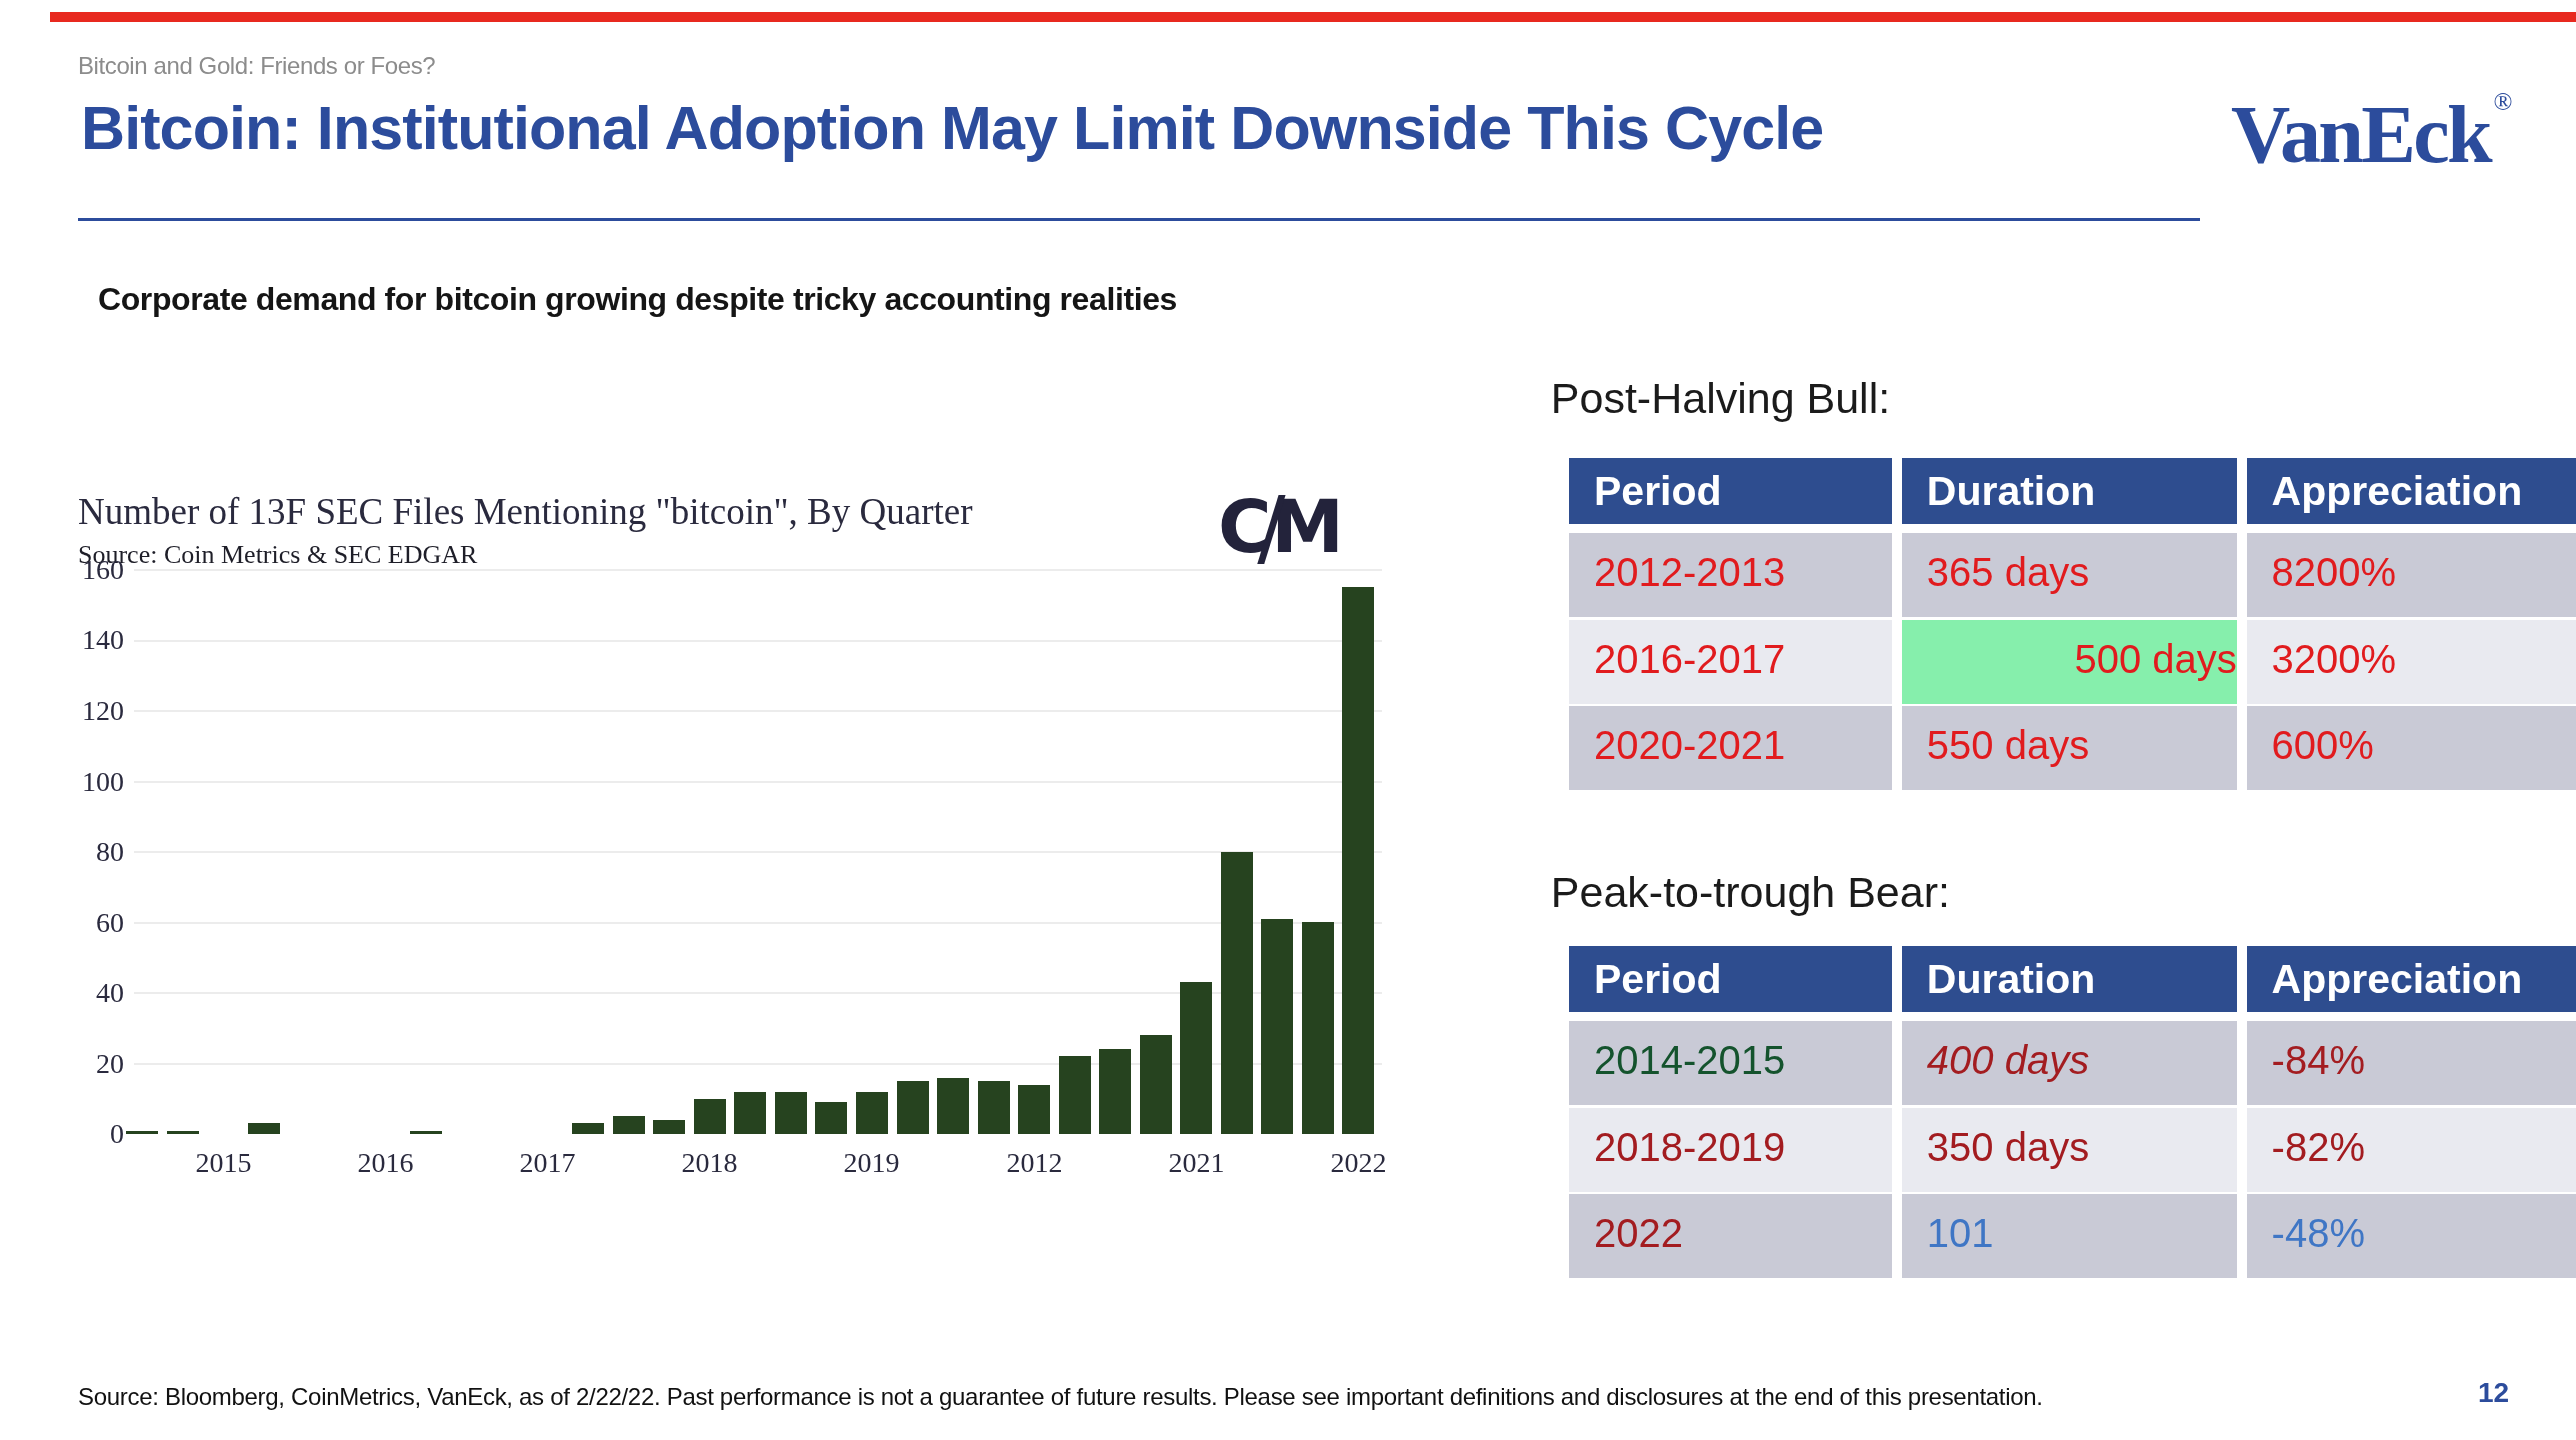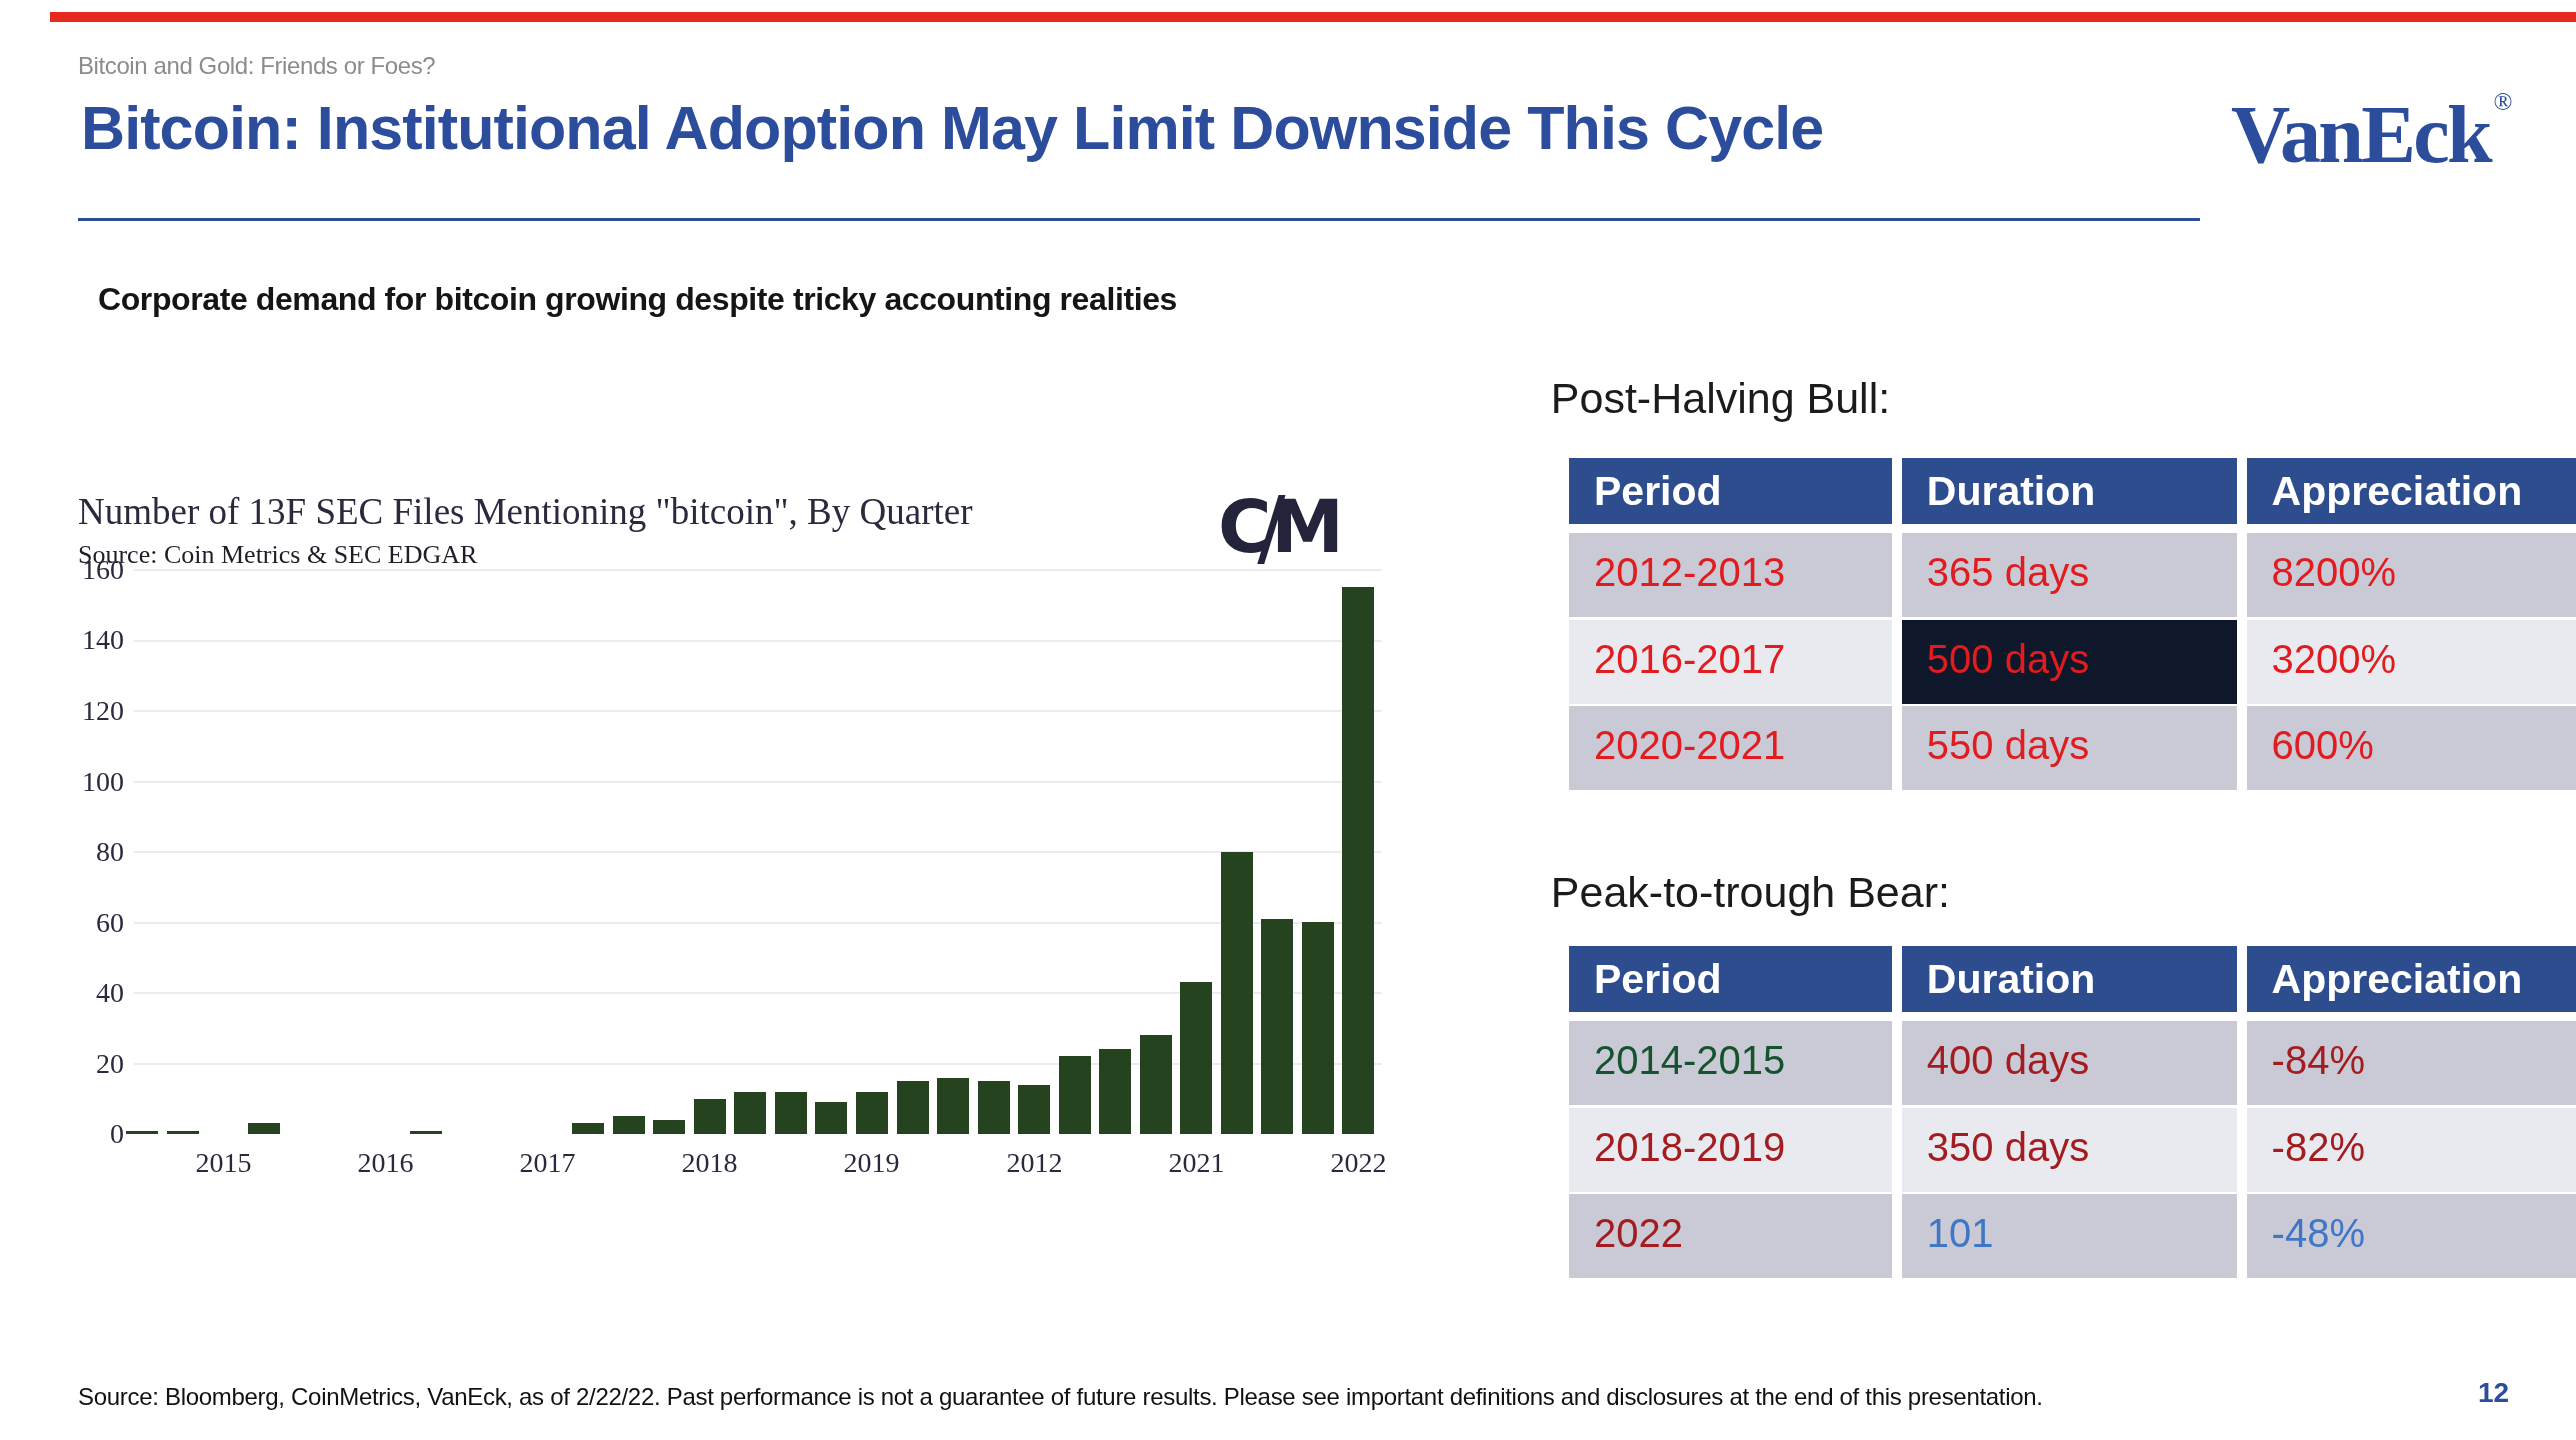--- a/index.html
+++ b/index.html
@@ -126,42 +126,42 @@
         <div class="vcell h" style="background: rgb(46, 77, 143); color: rgb(255, 255, 255);">Duration</div>
         <div class="vcell h" style="background: rgb(46, 77, 143); color: rgb(255, 255, 255);">Appreciation</div>
       </div>
       <div class="vrow body">
         <div class="vcell d" style="background: rgb(201, 202, 214); color: rgb(225, 27, 30);">2012-2013</div>
         <div class="vcell d" style="background: rgb(201, 202, 214); color: rgb(225, 27, 30);">365 days</div>
         <div class="vcell d" style="background: rgb(201, 202, 214); color: rgb(225, 27, 30);">8200%</div>
       </div>
       <div class="vrow body">
         <div class="vcell d" style="background: rgb(233, 234, 240); color: rgb(225, 27, 30);">2016-2017</div>
-        <div class="vcell d" style="background: #0f172a; color: rgb(225, 27, 30);">500 days</div>
+        <div class="vcell d" style="background: #86efac; color: rgb(225, 27, 30); text-align: right;">500 days</div>
         <div class="vcell d" style="background: rgb(233, 234, 240); color: rgb(225, 27, 30);">3200%</div>
       </div>
       <div class="vrow body">
         <div class="vcell d" style="background: rgb(201, 202, 214); color: rgb(225, 27, 30);">2020-2021</div>
         <div class="vcell d" style="background: rgb(201, 202, 214); color: rgb(225, 27, 30);">550 days</div>
         <div class="vcell d" style="background: rgb(201, 202, 214); color: rgb(225, 27, 30);">600%</div>
       </div>
     </div>
 
   <div class="tbl-block" id="bear-title-block" style="top:868px;">
     <div class="tbl-title">Peak-to-trough Bear:</div>
   </div>
   <div class="vtable" id="table-1" style="top:946px;">
       <div class="vrow header">
         <div class="vcell h" style="background: rgb(46, 77, 143); color: rgb(255, 255, 255);">Period</div>
         <div class="vcell h" style="background: rgb(46, 77, 143); color: rgb(255, 255, 255);">Duration</div>
         <div class="vcell h" style="background: rgb(46, 77, 143); color: rgb(255, 255, 255);">Appreciation</div>
       </div>
       <div class="vrow body">
         <div class="vcell d" style="background: rgb(201, 202, 214); color: #14532d;">2014-2015</div>
-        <div class="vcell d" style="background: rgb(201, 202, 214); color: rgb(163, 28, 32);">400 days</div>
+        <div class="vcell d" style="background: rgb(201, 202, 214); color: rgb(163, 28, 32); font-style: italic;">400 days</div>
         <div class="vcell d" style="background: rgb(201, 202, 214); color: rgb(163, 28, 32);">-84%</div>
       </div>
       <div class="vrow body">
         <div class="vcell d" style="background: rgb(233, 234, 240); color: rgb(163, 28, 32);">2018-2019</div>
         <div class="vcell d" style="background: rgb(233, 234, 240); color: rgb(163, 28, 32);">350 days</div>
         <div class="vcell d" style="background: rgb(233, 234, 240); color: rgb(163, 28, 32);">-82%</div>
       </div>
       <div class="vrow body">
         <div class="vcell d" style="background: rgb(201, 202, 214); color: rgb(163, 28, 32);">2022</div>
         <div class="vcell d" style="background: rgb(201, 202, 214); color: rgb(63, 118, 197);">101</div>

